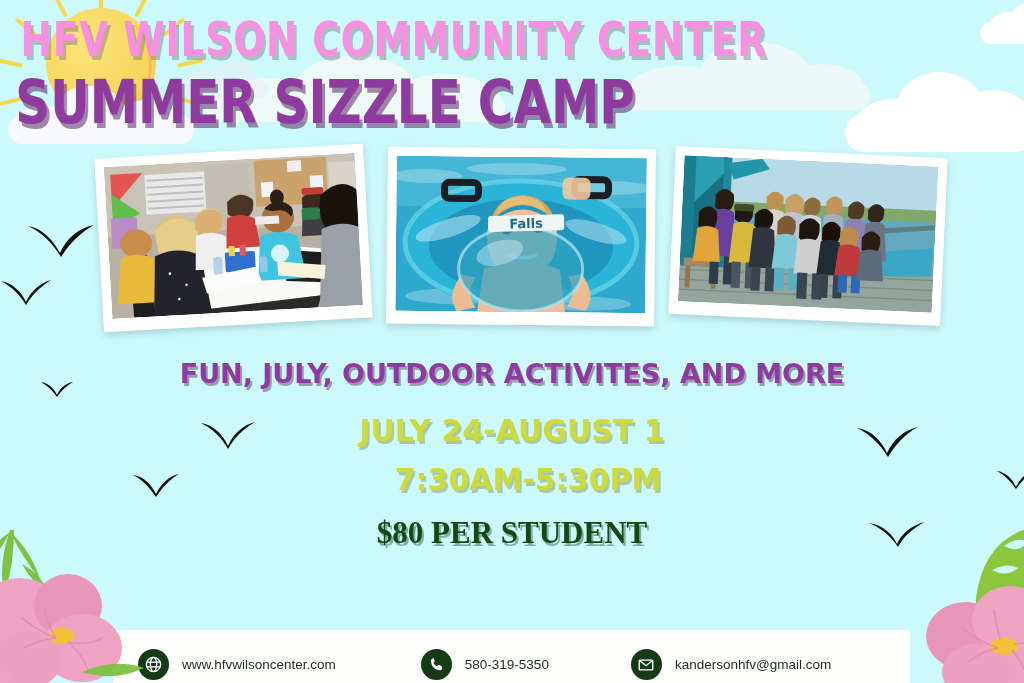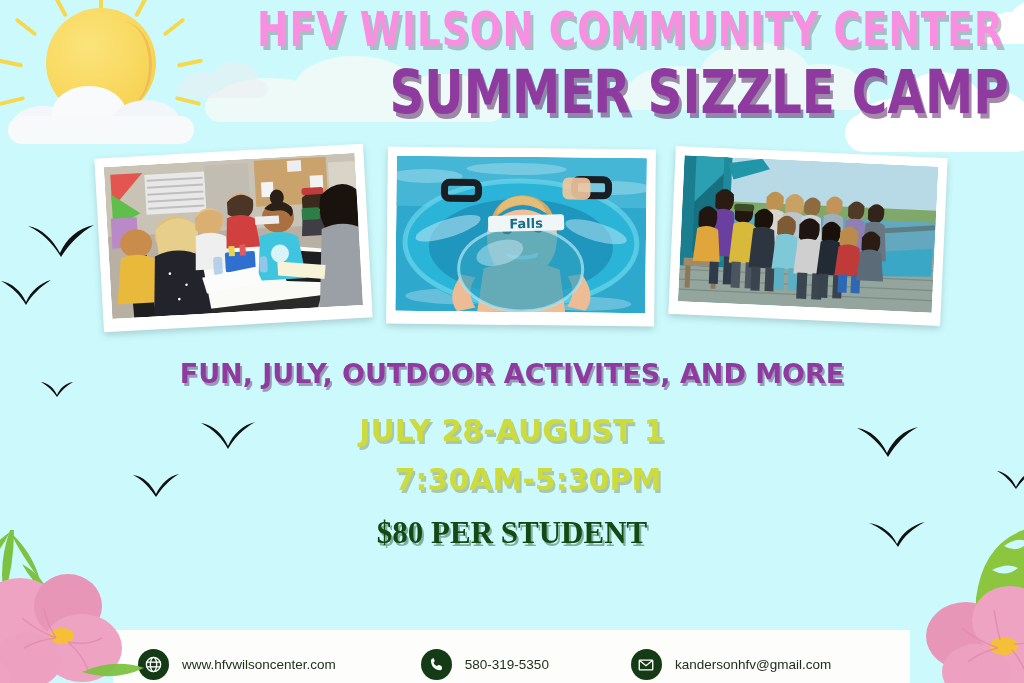--- a/index.html
+++ b/index.html
@@ -18,21 +18,21 @@
        background:radial-gradient(circle at 38% 34%, #FBE47C 0%, #F8D65A 62%, #F3CB4C 100%);}
   .sunray{position:absolute;background:#F6D84F;border-radius:3px;transform-origin:50% 50%;}
   .sun-arc{position:absolute;left:105px;top:22px;width:44px;height:86px;
        border-right:3px solid #EDBE57;border-radius:0 60% 60% 0/0 50% 50% 0;}
 
   
   .bird{position:absolute;}
   .bird svg{display:block;}
 
   
-  .title-wrap{position:absolute;left:0;right:0;top:10px;text-align:right;z-index:6;padding-left:8px;}
+  .title-wrap{position:absolute;left:0;right:0;top:20px;text-align:left;z-index:6;}
   .t1{
     font-family:"DejaVu Sans",sans-serif;
     font-weight:bold;font-style:normal;
     font-size:39px;letter-spacing:1px;
     color:#F98FE0;
     text-shadow:3px 3px 0 rgba(120,120,130,.45);
     transform:scaleY(1.22) scaleX(.96);
     line-height:1.02;
     white-space:nowrap;
   }
@@ -468,21 +468,21 @@
           <path d="M16 72 q11 -5 21 1 l3 32 h-27 Z" fill="#E0A63C"></path>
           </g>
       </svg>
     </div>
   </div>
 
   <div class="info" style="top:358px;">
     <span class="line-act">FUN, JULY, OUTDOOR ACTIVITES, AND MORE</span>
   </div>
   <div class="info" style="top:413px;">
-    <span class="line-date">JULY 28-AUGUST 1</span>
+    <span class="line-date">JULY 24-AUGUST 1</span>
   </div>
   <div class="info" style="top:462px;padding-left:32px;">
     <span class="line-time">7:30AM-5:30PM</span>
   </div>
   <div class="info" style="top:515px;">
     <span class="line-price">$80 PER STUDENT</span>
   </div>
 
   <div class="footer">
     <div class="contact c1">

